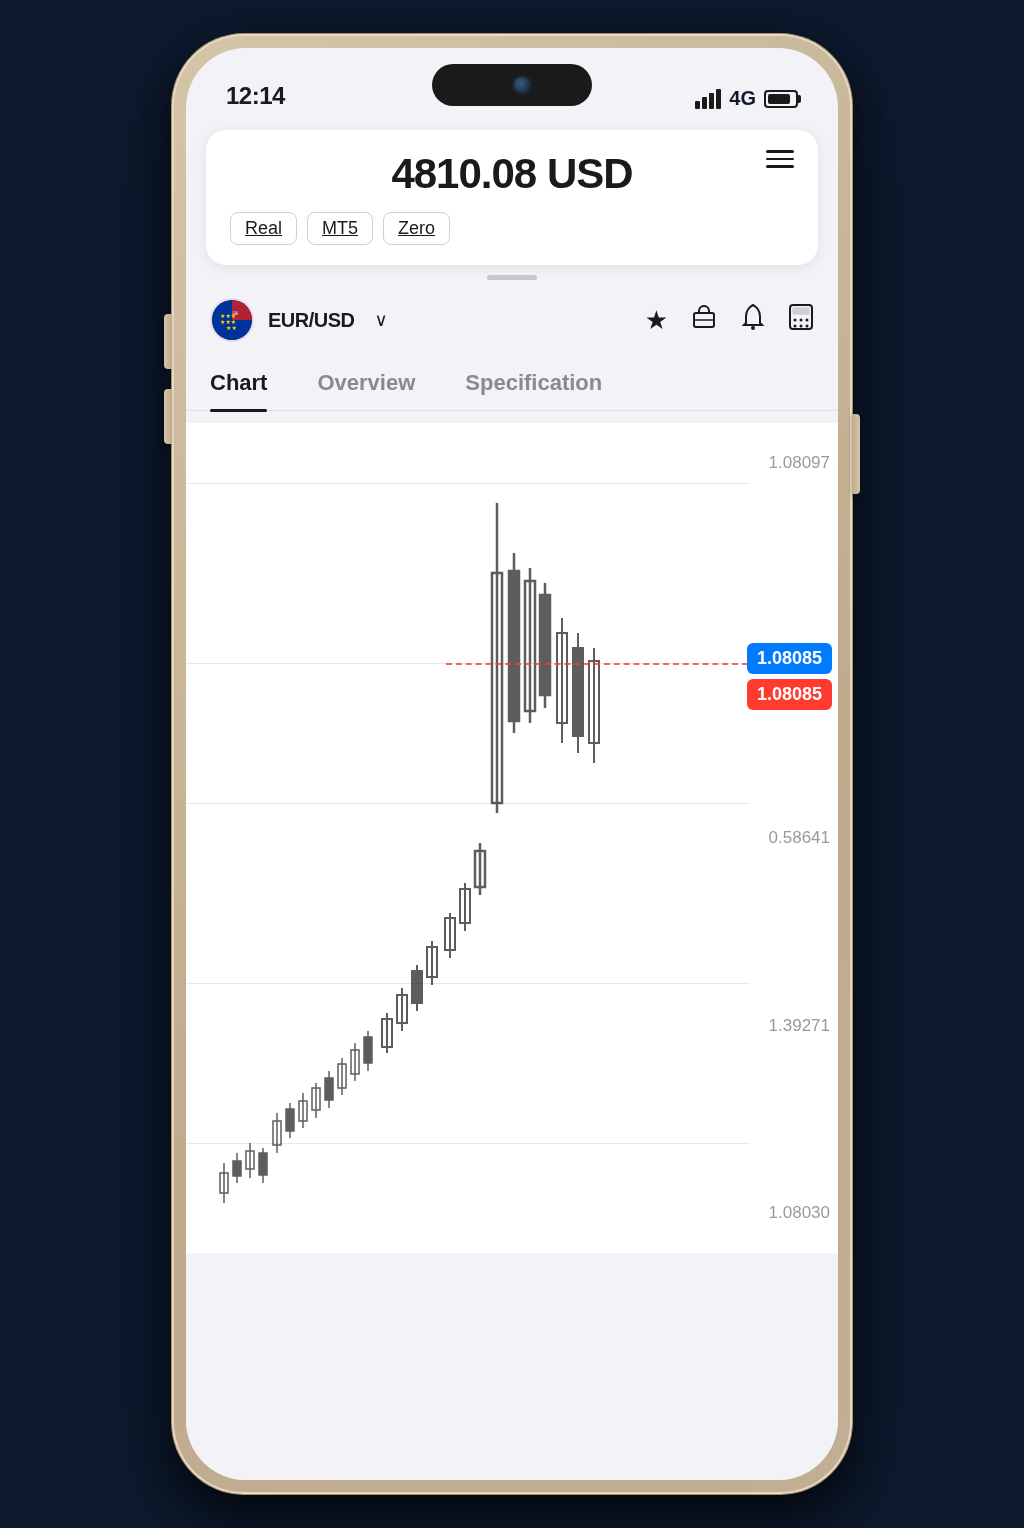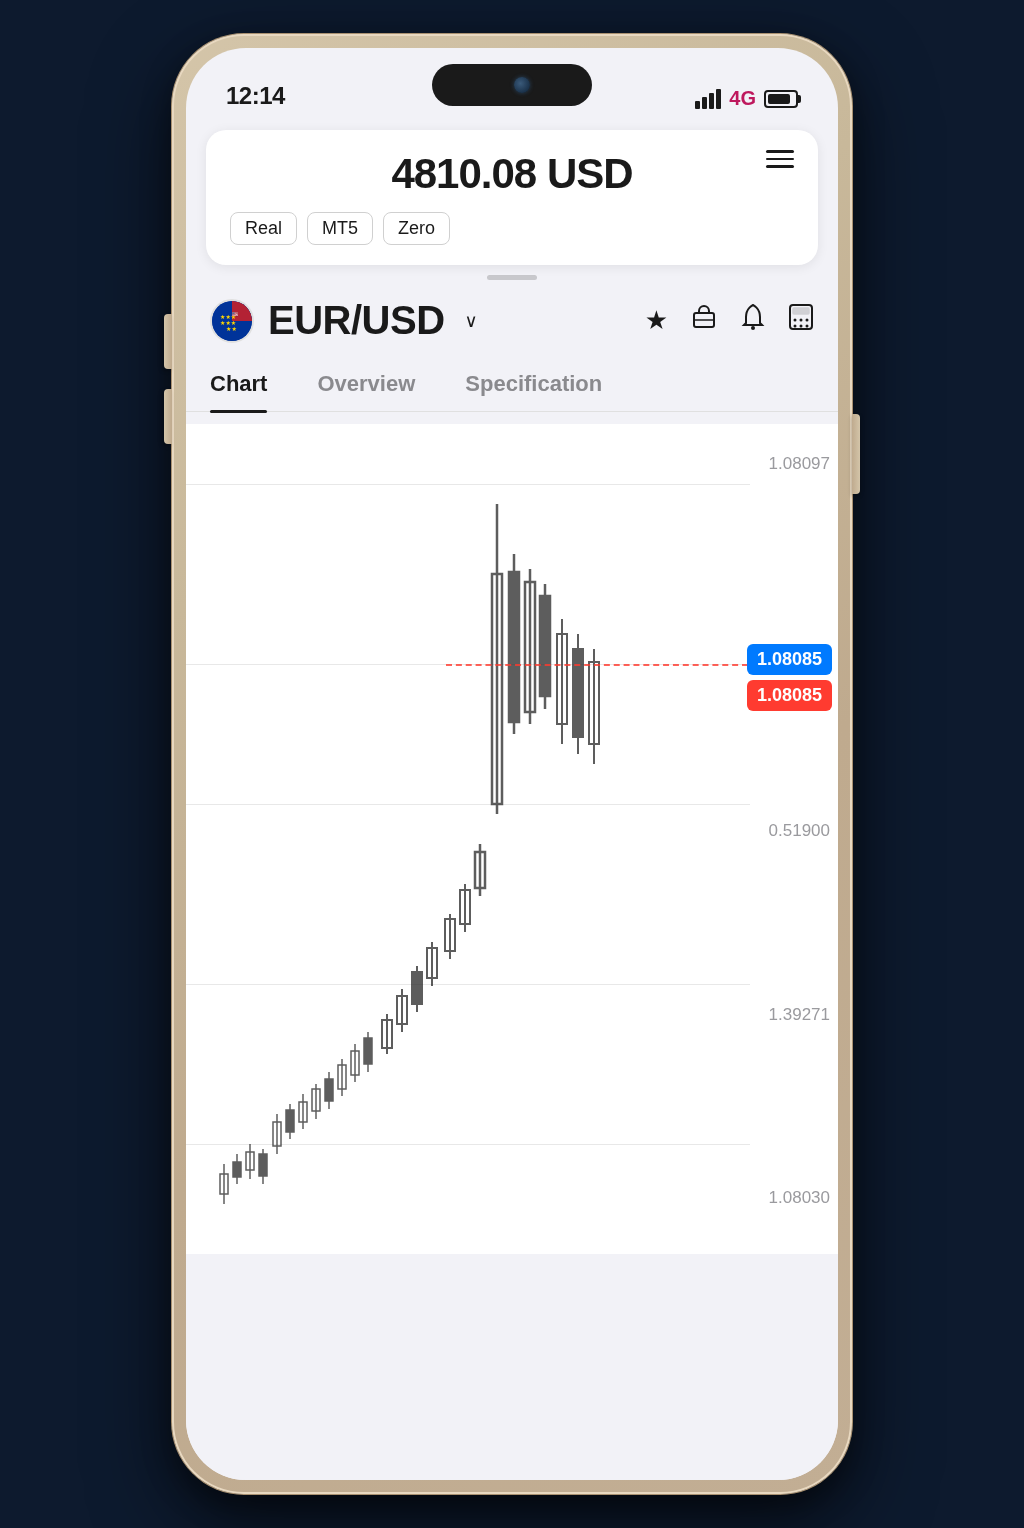--- a/index.html
+++ b/index.html
@@ -144,21 +144,21 @@
 
     .signal-bar {
       width: 5px;
       background: #1a1a1a;
       border-radius: 1px;
     }
 
     .status-4g {
       font-size: 20px;
       font-weight: 600;
-      color: #be185d;
+      color: #0f172a;
     }
 
     .battery-icon {
       width: 34px;
       height: 18px;
       border: 2px solid #1a1a1a;
       border-radius: 4px;
       position: relative;
       display: flex;
       align-items: center;
@@ -219,20 +219,21 @@
       gap: 10px;
     }
 
     .tag {
       border: 1.5px solid #d0d0d0;
       border-radius: 8px;
       padding: 5px 14px;
       font-size: 18px;
       color: #1a1a1a;
       font-weight: 400;
+      text-decoration: underline;
     }
 
     .hamburger-btn {
       position: absolute;
       top: 20px;
       right: 24px;
       display: flex;
       flex-direction: column;
       gap: 5px;
       cursor: pointer;
@@ -280,21 +281,21 @@
     .flag-eu {
       background: #003399;
       width: 100%;
       height: 100%;
       display: flex;
       align-items: center;
       justify-content: center;
     }
 
     .pair-name {
-      font-size: 40px;
+      font-size: 20px;
       font-weight: 700;
       color: #1a1a1a;
       letter-spacing: -0.5px;
     }
 
     .chevron-down {
       font-size: 18px;
       color: #1a1a1a;
       margin-left: 6px;
     }
@@ -354,21 +355,21 @@
       position: relative;
       background: #ffffff;
       height: 830px;
       overflow: hidden;
     }
 
     .chart-price-labels {
       position: absolute;
       right: 8px;
       top: 0;
-      bottom: 16px;
+      bottom: 0;
       width: 80px;
       display: flex;
       flex-direction: column;
       justify-content: space-between;
       padding: 30px 0;
     }
 
     .price-label {
       font-size: 17px;
       color: #9a9a9e;
@@ -627,21 +628,21 @@
               <line x1="392" y1="225" x2="392" y2="340" stroke="#1a1a1a" stroke-width="2"></line>
               <rect x="387" y="238" width="10" height="82" fill="none" stroke="#1a1a1a" stroke-width="2"></rect>
             </g>
           </svg>
 
           <div class="dotted-line"></div>
 
           <div class="chart-price-labels">
             <span class="price-label">1.08097</span>
             <span class="price-label" style="opacity:0">–</span>
-            <span class="price-label">0.51900</span>
+            <span class="price-label">0.58641</span>
             <span class="price-label">1.39271</span>
             <span class="price-label">1.08030</span>
           </div>
 
           <div class="price-badge-blue">1.08085</div>
 
           <div class="price-badge-red">1.08085</div>
         </div>
       </div>
     </div>

